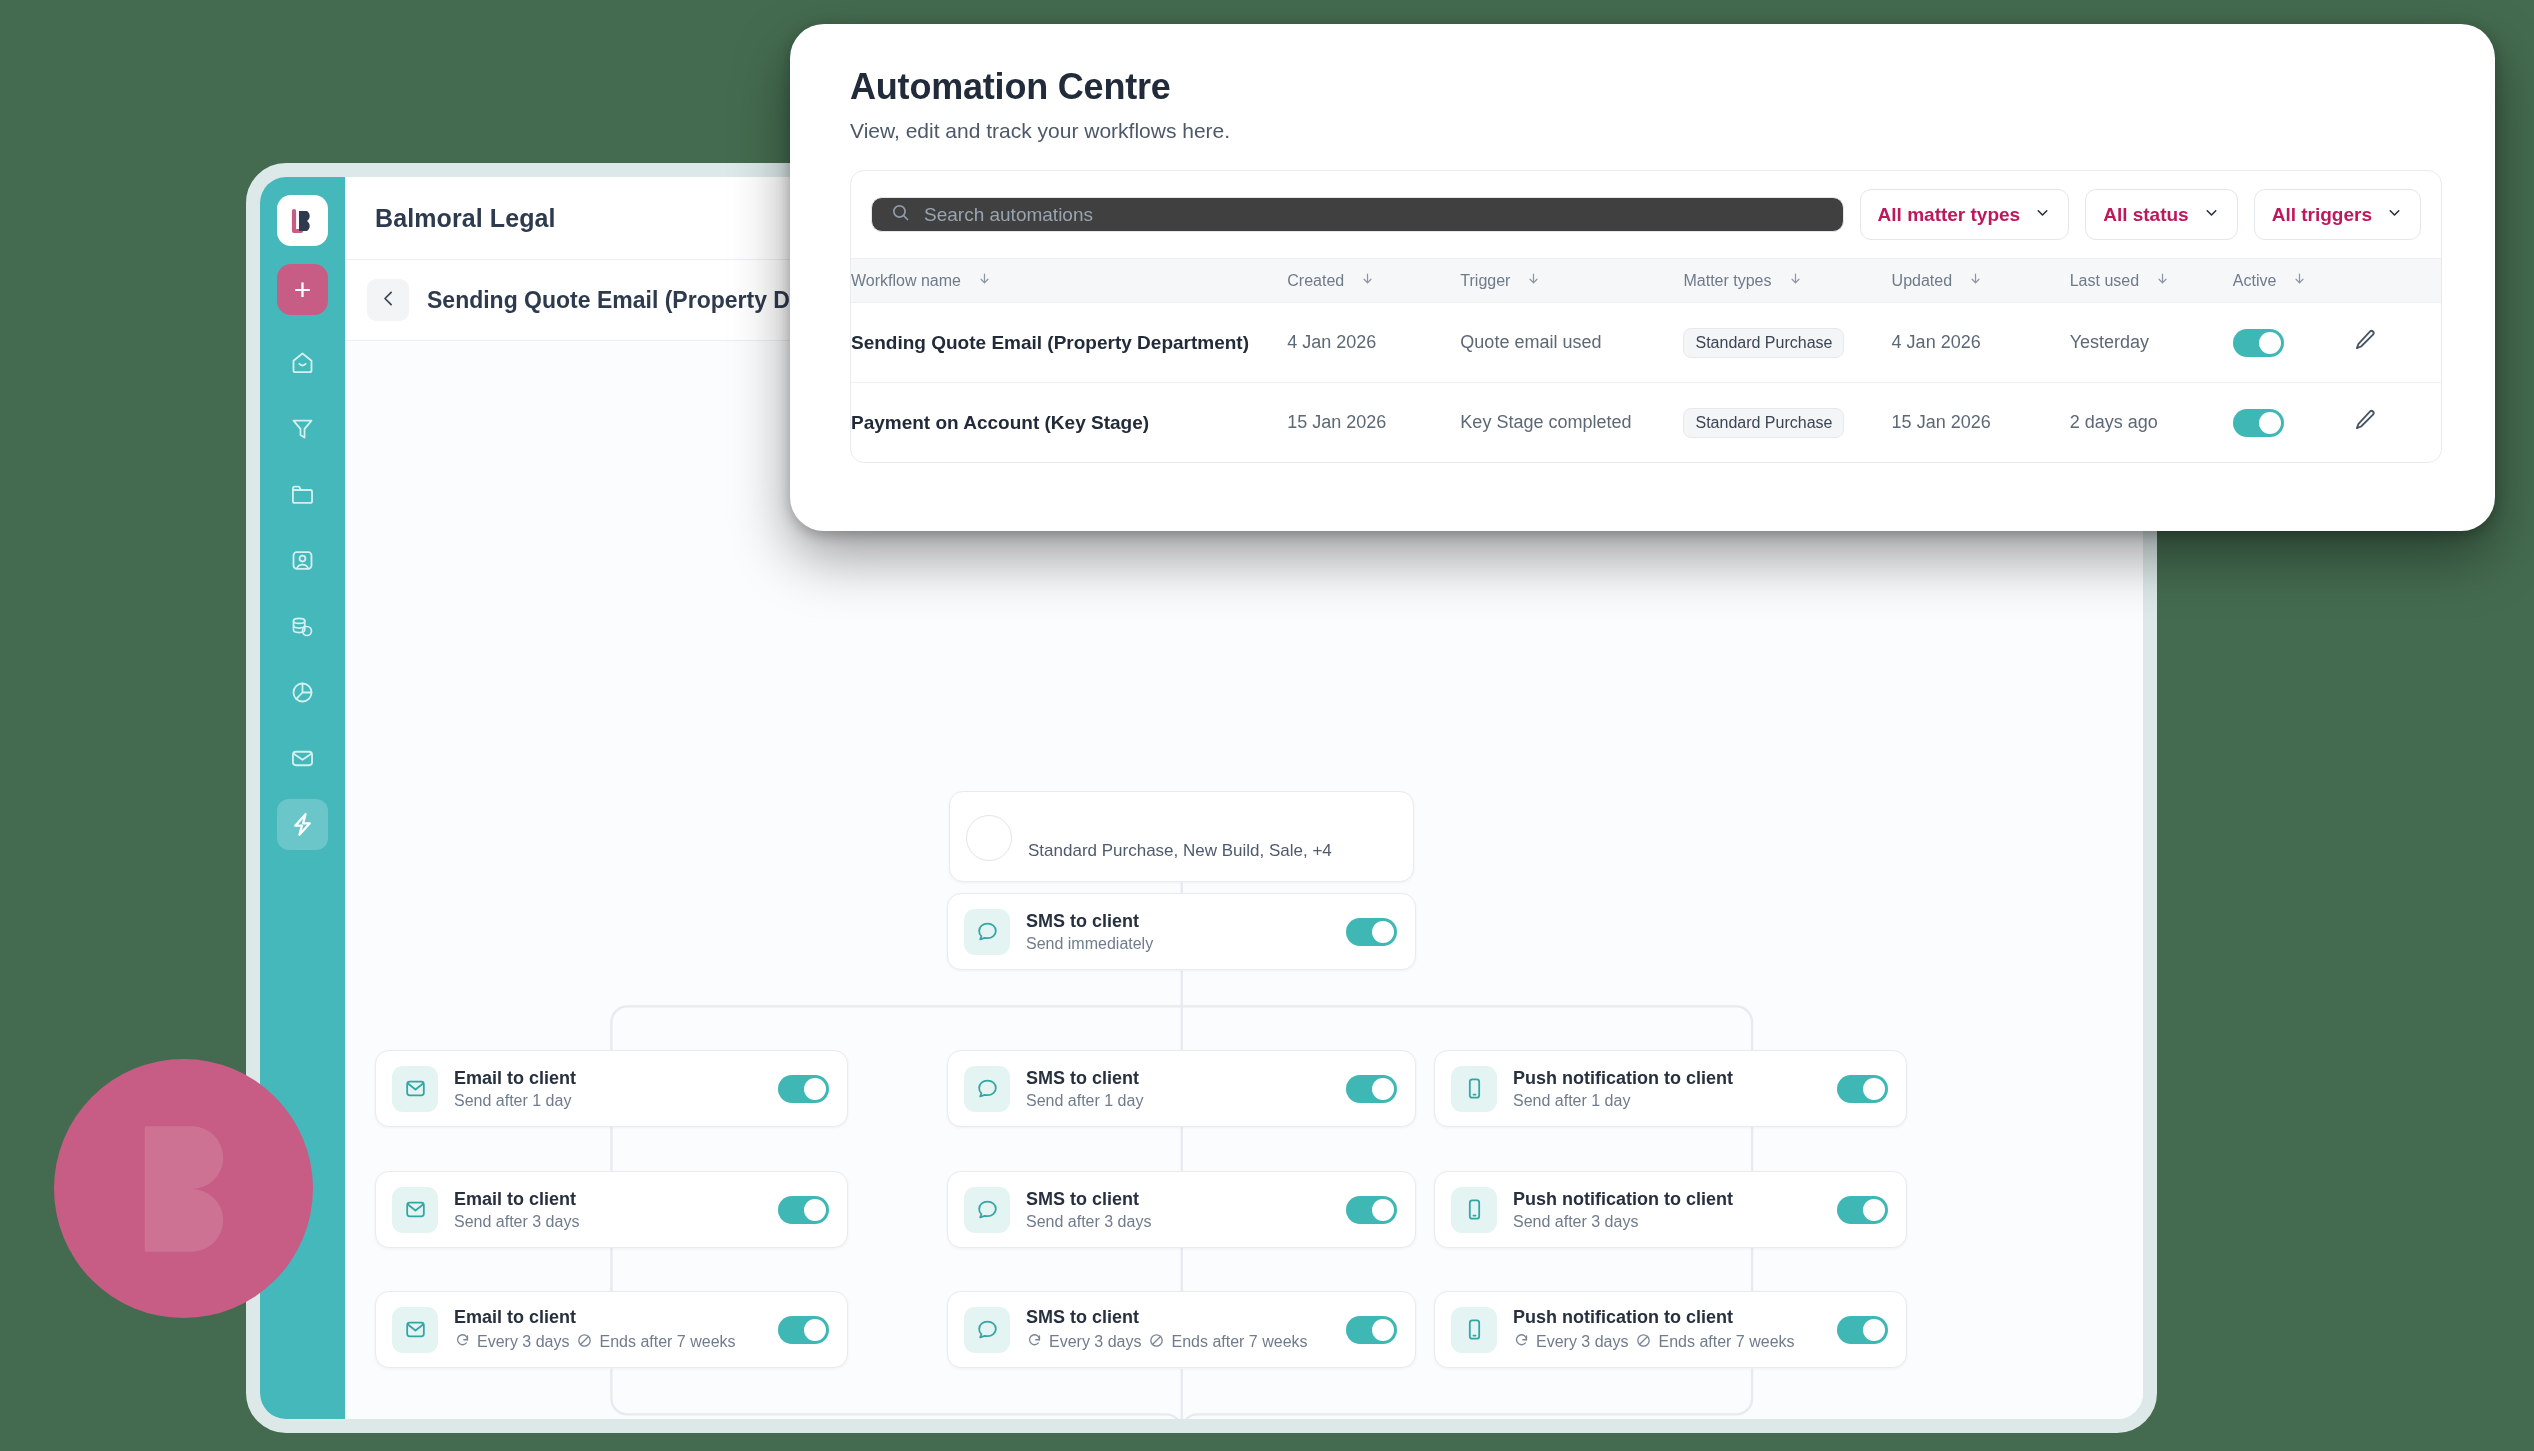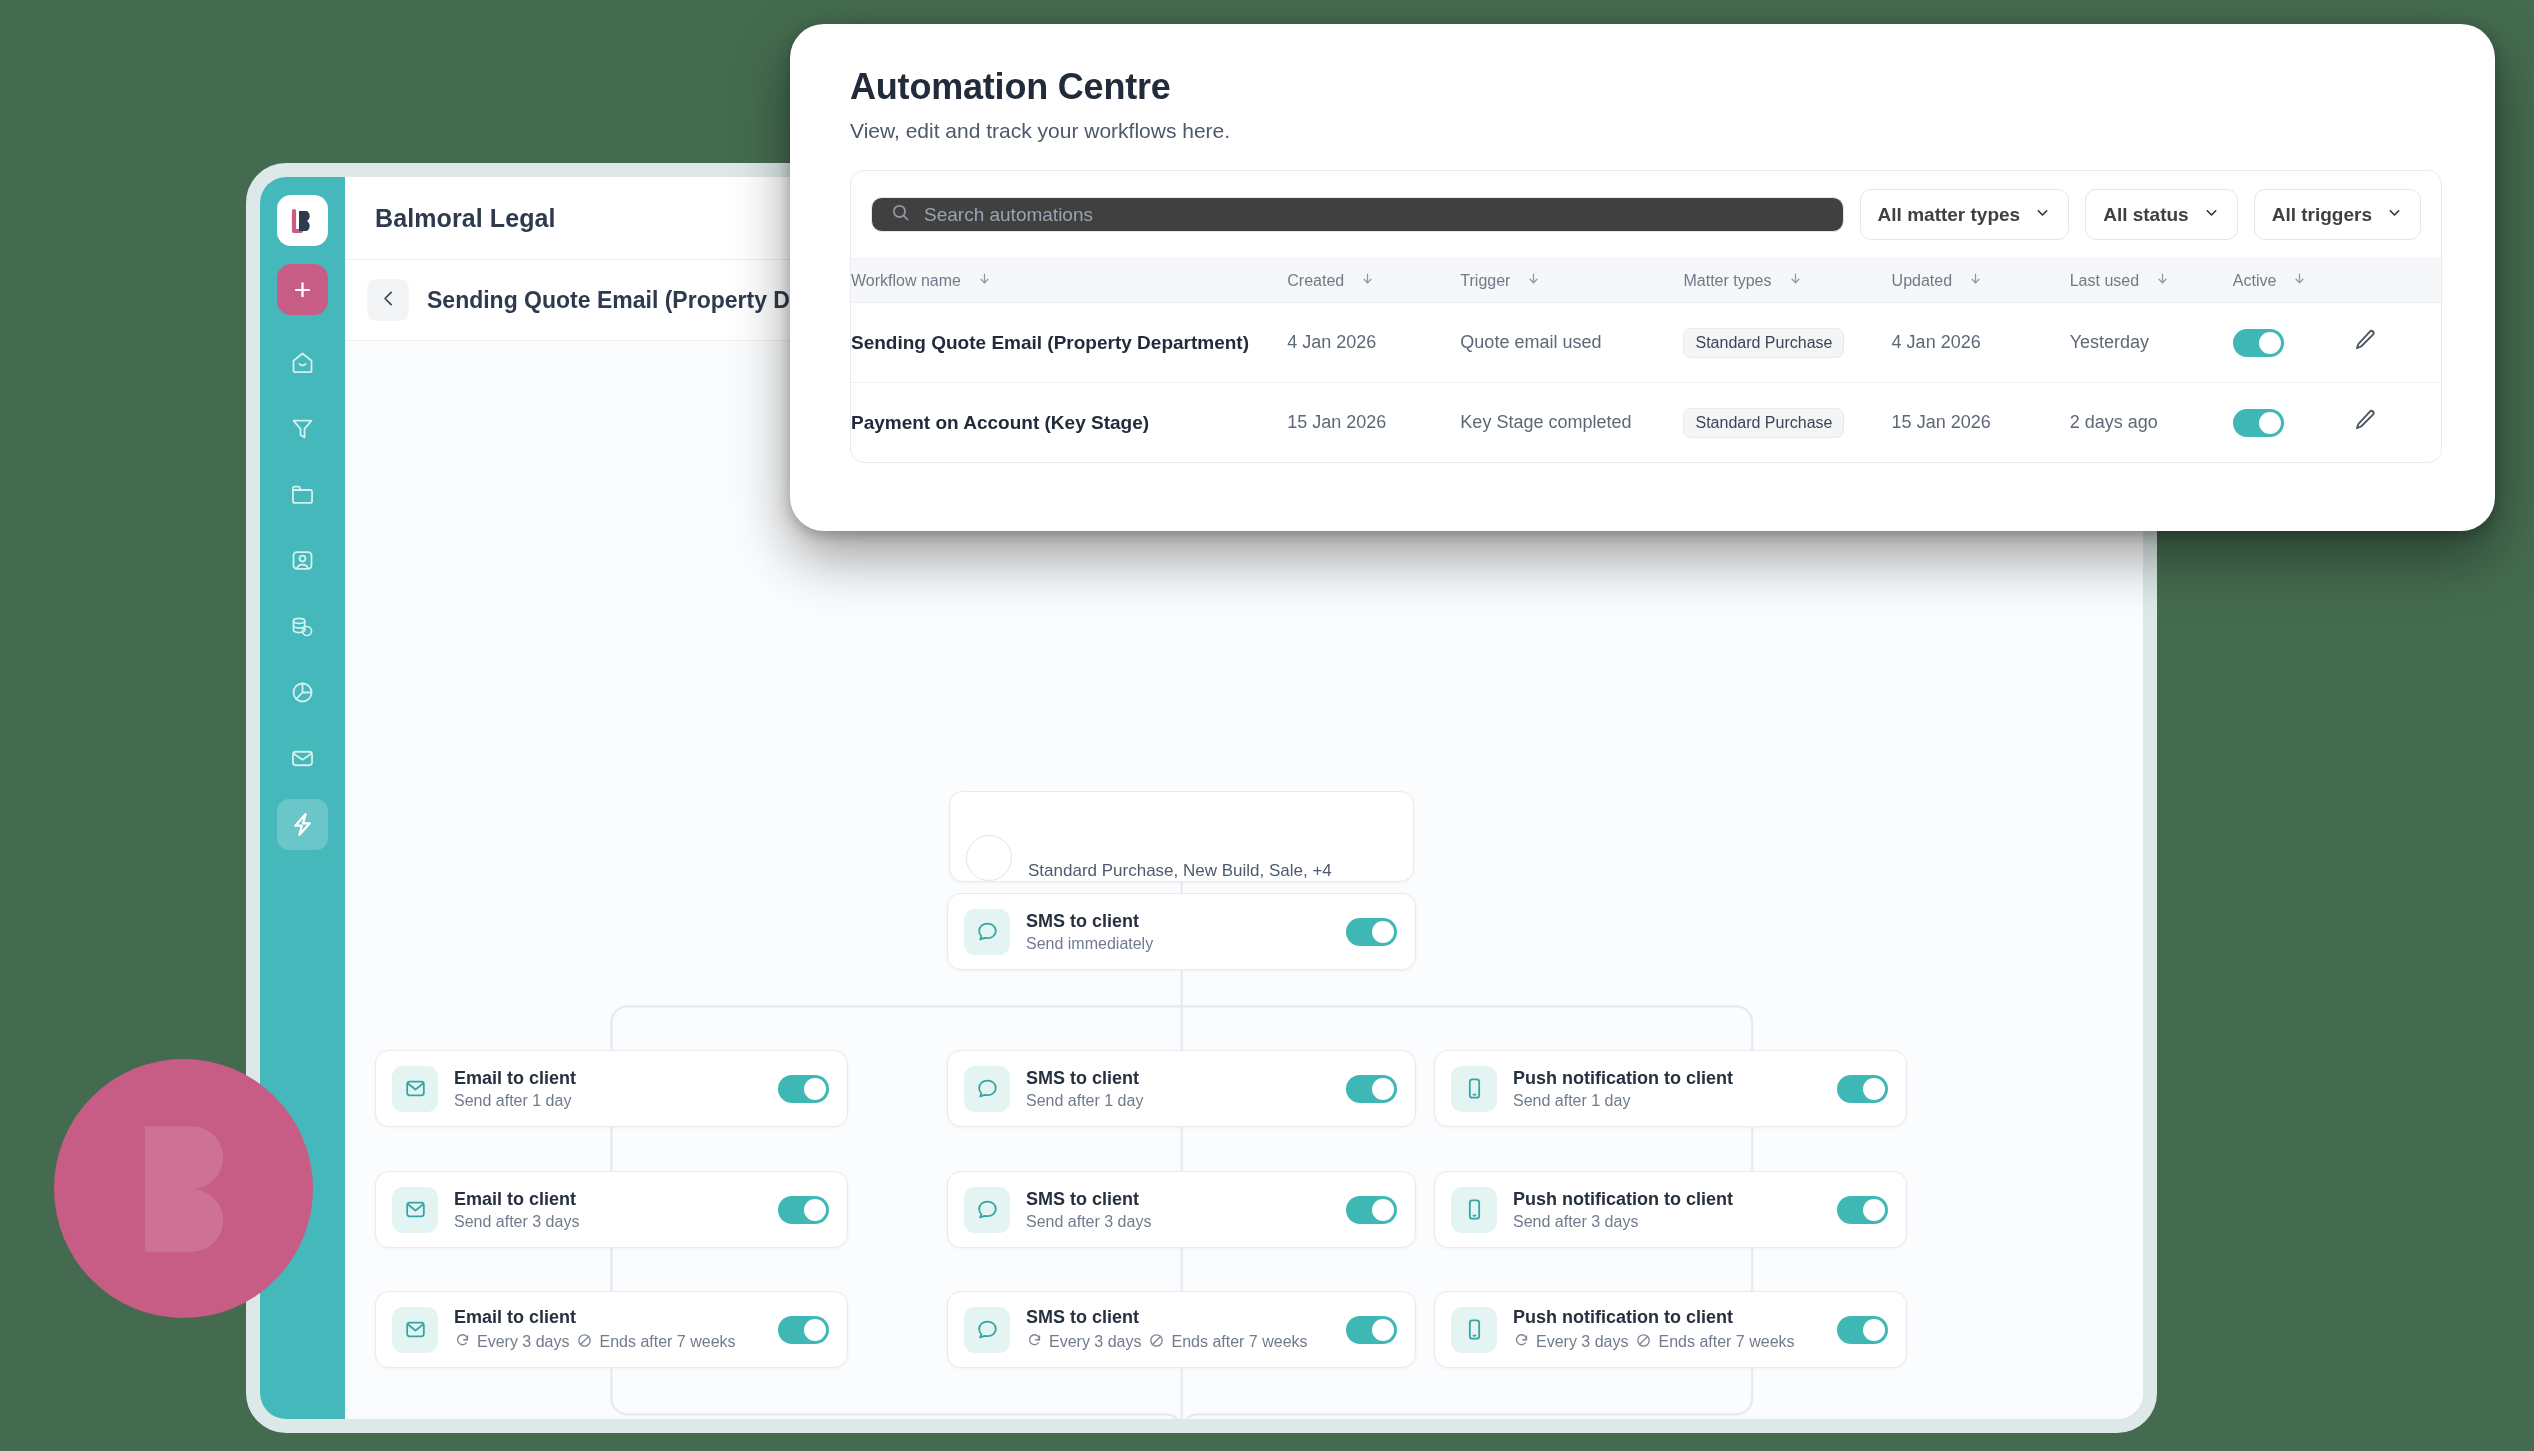--- a/index.html
+++ b/index.html
@@ -146,21 +146,21 @@
     background: #fff;
     border-radius: 50%;
     top: 3px; right: 3px;
   }
 
   
   #trigger-node {
     left: 604px; top: 450px;
     width: 465px; height: 91px;
     align-items: flex-end;
-    padding-bottom: 0;
+    padding-bottom: 20px;
   }
   #trigger-node .node-ico {
     border-radius: 50%;
     background: transparent;
     border: 1px solid #e1e4e9;
   }
   #trigger-sub { font-size: 17px; color: #4e5a6d; }
 
   
   #modal {
@@ -207,21 +207,21 @@
   .dropdown {
     height: 51px;
     border: 1px solid #e3e6ea;
     border-radius: 11px;
     display: flex; align-items: center;
     padding: 0 17px;
     gap: 14px;
     background: #fff;
     white-space: nowrap;
   }
-  .dropdown span { font-size: 19px; color: #404040; font-weight: bold; }
+  .dropdown span { font-size: 19px; color: #be185d; font-weight: bold; }
 
   table#wf-table { width: 100%; border-collapse: collapse; table-layout: fixed; }
   #wf-table thead tr { background: #f6f7f9; }
   #wf-table th {
     text-align: left;
     font-size: 16px; font-weight: normal; color: #6f7a8a;
     padding: 12px 0 12px 0;
     border-top: 1px solid #edeff2;
     border-bottom: 1px solid #edeff2;
     white-space: nowrap;

